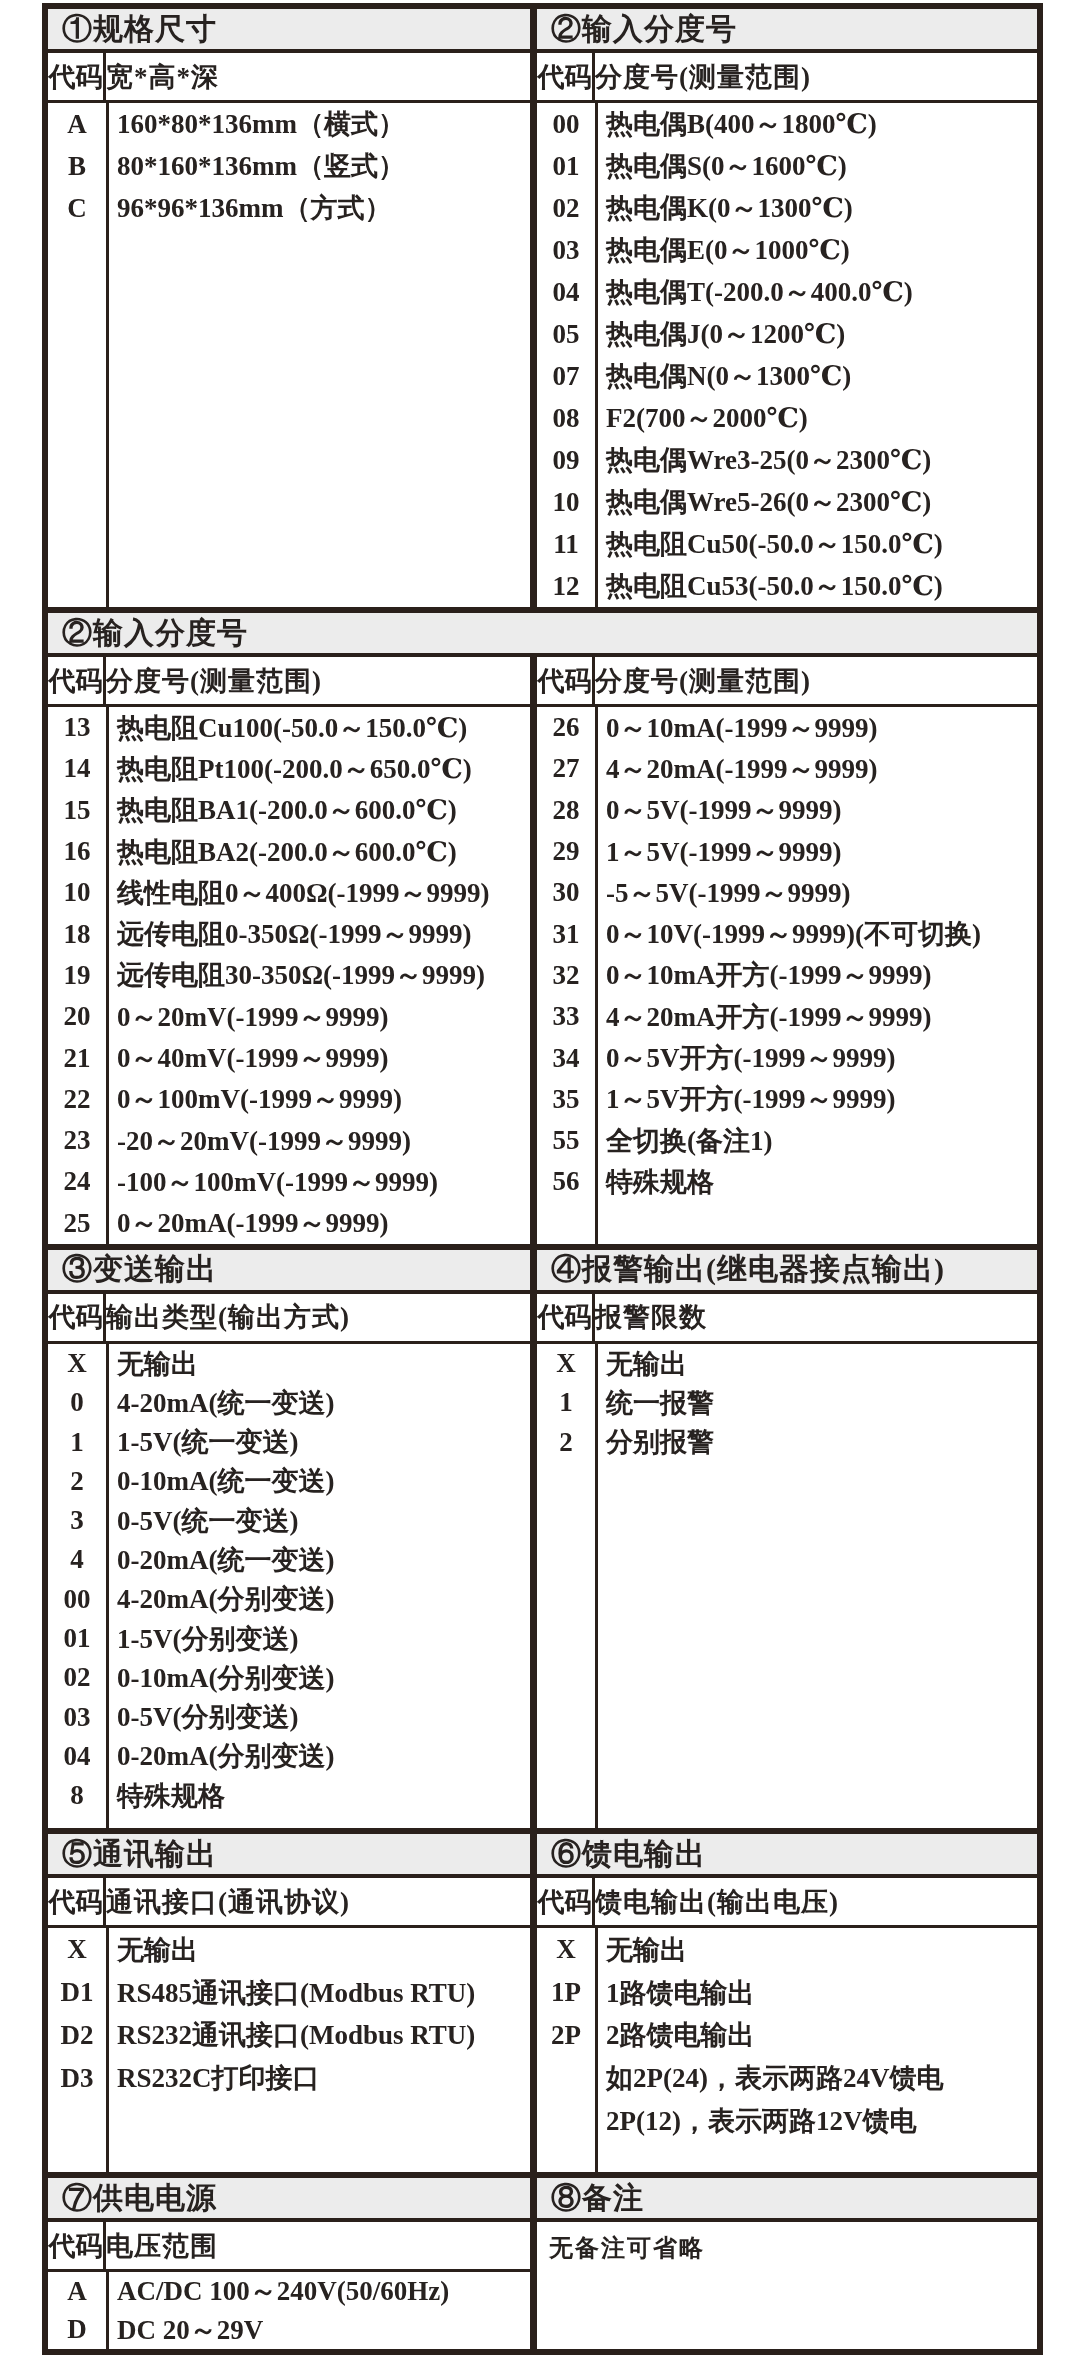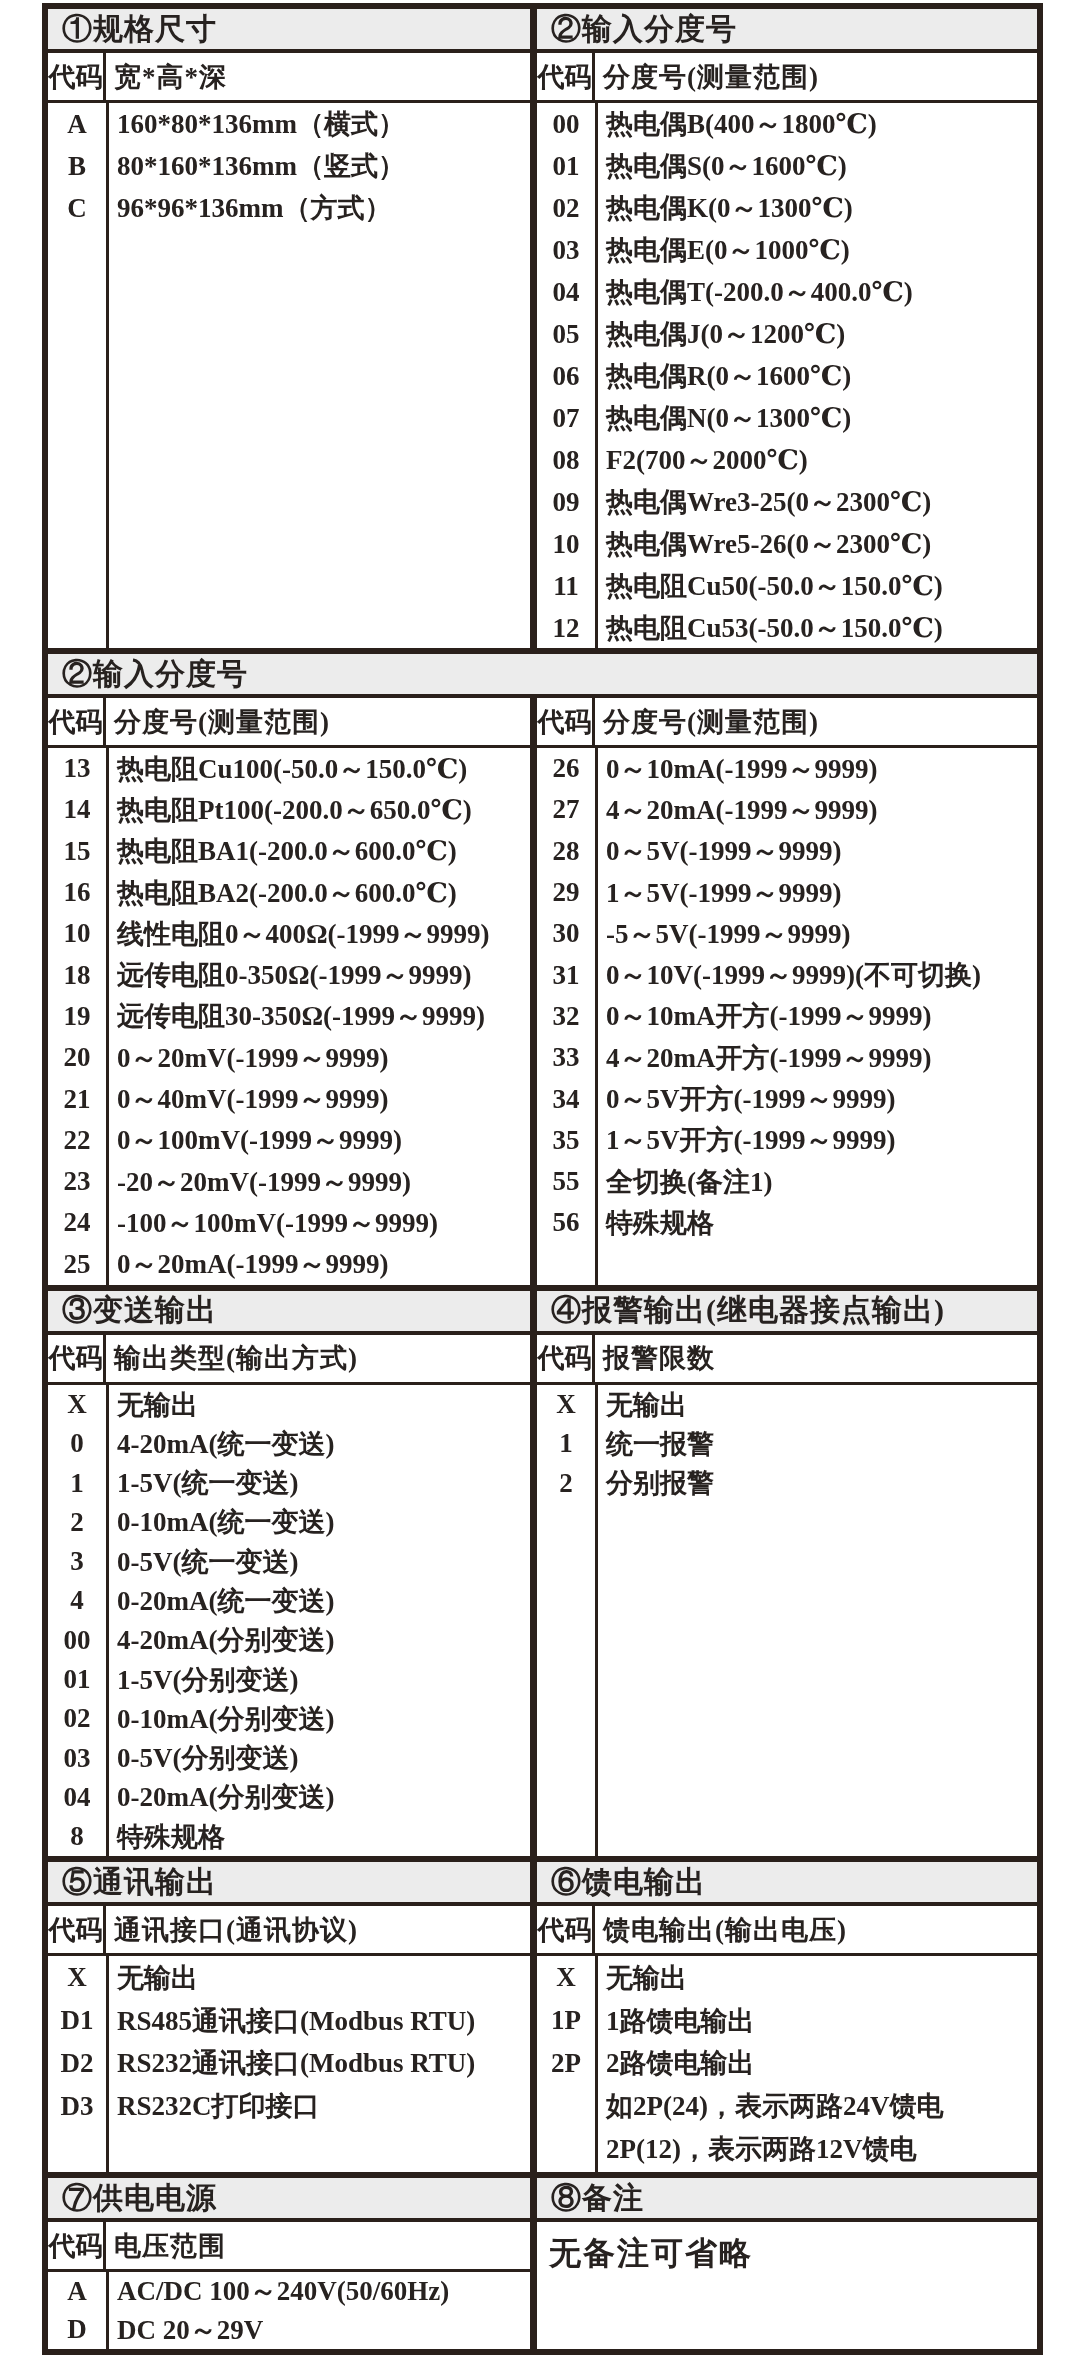--- a/index.html
+++ b/index.html
@@ -28,41 +28,41 @@
   .col-header{
     height:50px;border-bottom:3px solid var(--line);
     display:flex;flex-direction:row;align-items:stretch;
     font-size:27px;font-weight:bold;
   }
   .col-header .code{
     width:58px;border-right:3px solid var(--line);
     display:flex;align-items:center;justify-content:center;
   }
   .col-header .desc{
-    flex:1;display:flex;align-items:center;padding-left:8px;letter-spacing:1px;
+    flex:1;display:flex;align-items:center;letter-spacing:1px;
   }
   .body{position:relative;flex:1;overflow:hidden;}
   .body.with-col::before{
     content:"";position:absolute;left:58px;top:0;bottom:0;
     border-left:3px solid var(--line);
   }
   .row{display:flex;flex-direction:row;height:var(--rh,42px);}
   .row .cell{display:flex;align-items:center;font-weight:bold;font-size:27px;}
   .row .cell.code{width:61px;justify-content:center;padding-right:3px;}
   .row .cell.desc{flex:1;padding-left:8px;white-space:nowrap;overflow:hidden;}
   
   .band1{height:639px;}           .band1 .body{--rh:42px;}
   .band2{height:638px;flex-direction:column;}
   .band2 .band2-cols{display:flex;flex-direction:row;flex:1;}
   .band2 .body{--rh:41.3px;}
   .band3{height:664px;}           .band3 .body{--rh:39.3px;}
   .band4{height:390px;}           .band4 .body{--rh:42.8px;}
   .band5{flex:1;}                 .band5 .body{--rh:38.5px;}
   .note-cell{
-    padding:10px 0 0 12px;font-size:32px;font-weight:bold;letter-spacing:2px;
+    padding:10px 0 0 12px;font-size:24px;font-weight:bold;letter-spacing:2px;
   }
 </style>
 </head>
 <body>
 
 <div class="page">
   <div class="sheet">
 
     <section class="band band1">
       <div class="half left">
@@ -113,24 +113,20 @@
               <div class="cell code">03</div>
               <div class="cell desc">热电偶E(0～1000℃)</div>
             </div>
             <div class="row">
               <div class="cell code">04</div>
               <div class="cell desc">热电偶T(-200.0～400.0℃)</div>
             </div>
             <div class="row">
               <div class="cell code">05</div>
               <div class="cell desc">热电偶J(0～1200℃)</div>
-            </div>
-            <div class="row">
-              <div class="cell code">06</div>
-              <div class="cell desc">热电偶R(0～1600℃)</div>
             </div>
             <div class="row">
               <div class="cell code">07</div>
               <div class="cell desc">热电偶N(0～1300℃)</div>
             </div>
             <div class="row">
               <div class="cell code">08</div>
               <div class="cell desc">F2(700～2000℃)</div>
             </div>
             <div class="row">

